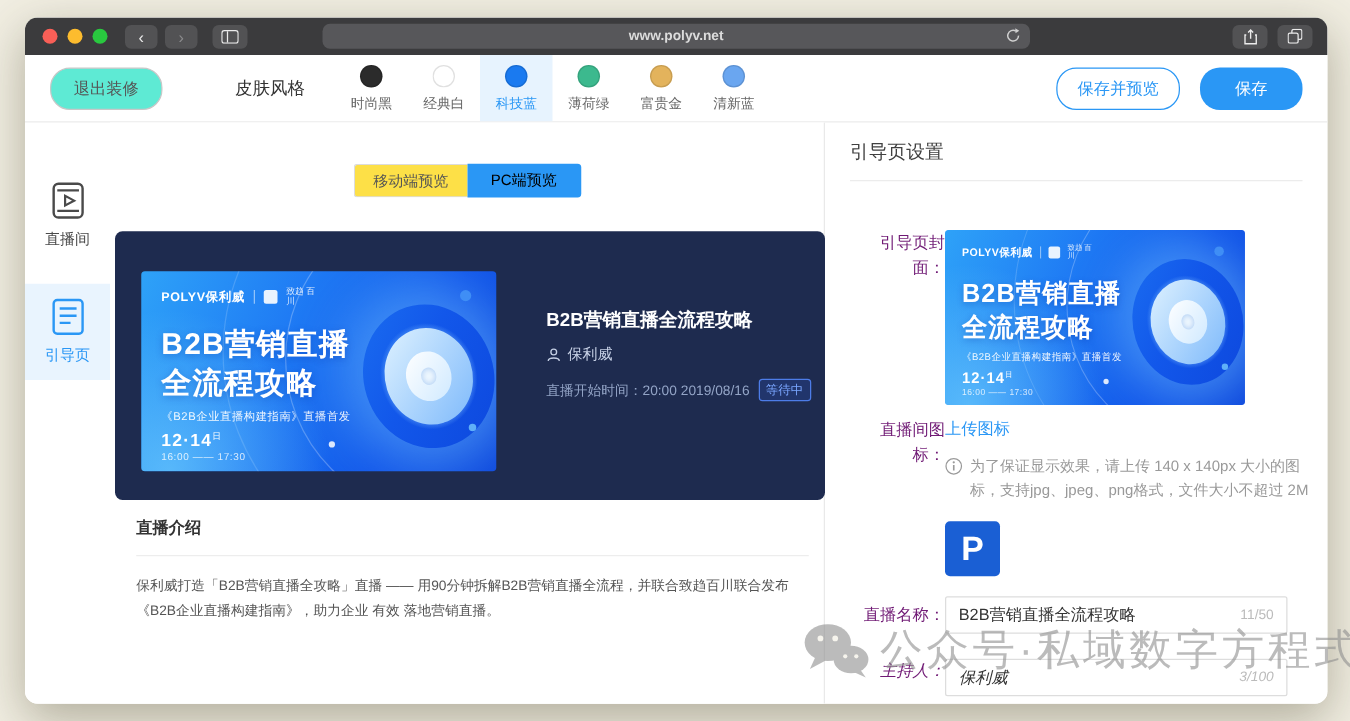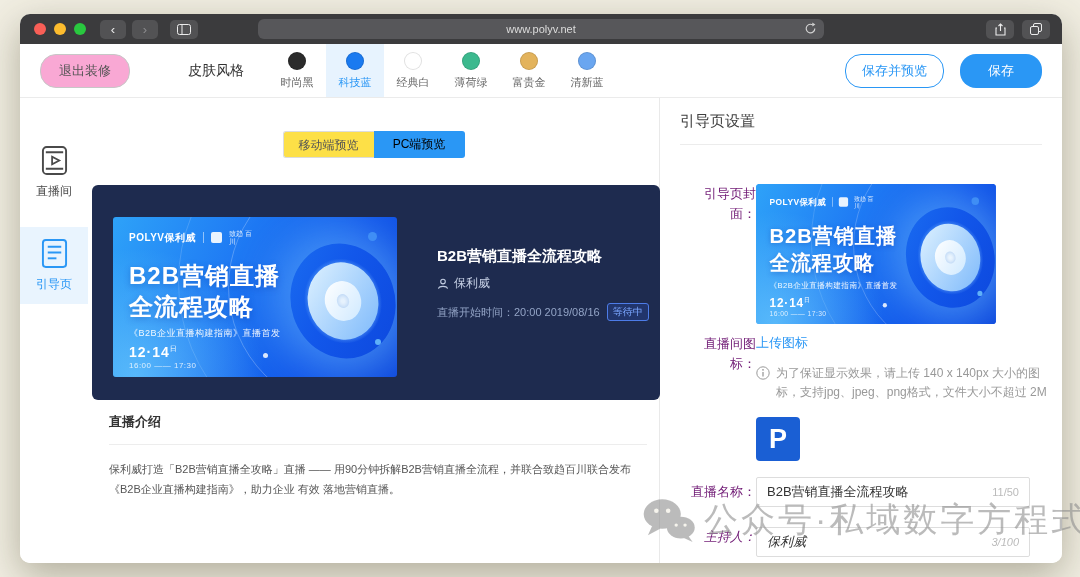--- a/index.html
+++ b/index.html
@@ -16,28 +16,28 @@
   .titlebar { height:30px; background:#3b3b3d; display:flex; align-items:center; position:relative; }
   .traffic { display:flex; gap:8px; margin-left:14px; }
   .tdot { width:12px; height:12px; border-radius:50%; }
   .tdot.red{ background:#f95f57; } .tdot.yellow{ background:#fdbc2e; } .tdot.green{ background:#29c83f; }
   .navbtn { width:26px; height:19px; background:#525254; border-radius:5px; display:flex;
     align-items:center; justify-content:center; color:#ececec; font-size:13px; line-height:1; margin-left:6px; }
   .navbtn.first { margin-left:14px; }
   .navbtn.disabled { color:#8b8b8d; }
   .urlbar { position:absolute; left:50%; transform:translateX(-50%); width:566px; height:20px;
     background:#57575a; border-radius:6px; color:#dcdcdc; font-size:11px;
-    display:flex; align-items:center; justify-content:center; }
+    display:flex; align-items:center; justify-content:center;font-weight:bold; }
   .urlbar .reload { position:absolute; right:7px; top:3px; }
   .tb-right { position:absolute; right:12px; display:flex; gap:8px; }
   .content { position:absolute; top:30px; left:0; right:0; bottom:0; background:#fff;
     display:flex; flex-direction:column; }
   
   .toolbar { height:54px; border-bottom:1px solid #ebebeb; display:flex; align-items:stretch; flex-shrink:0; }
-  .exit-btn { align-self:center; margin-left:20px; border:1px solid #c7c7c7; background:#f9a8d4;
+  .exit-btn { align-self:center; margin-left:20px; border:1px solid #c7c7c7; background:#5eead4;
     border-radius:16px; padding:7px 18px; font-size:13px; color:#555; cursor:pointer; }
   .skin-label { align-self:center; margin-left:58px; font-size:14px; color:#333; }
   .swatches { display:flex; margin-left:24px; }
   .swatch { width:58px; display:flex; flex-direction:column; align-items:center; justify-content:center; gap:5px; cursor:pointer; }
   .swatch.selected { background:#e7f3fe; }
   .sw-circle { width:18px; height:18px; border-radius:50%; box-shadow:inset 0 0 0 1px rgba(0,0,0,.12); }
   .sw-label { font-size:11px; color:#666; }
   .swatch.selected .sw-label { color:#2a97f5; }
   .tb-spacer { flex:1; }
   .btn-outline-blue { align-self:center; border:1px solid #2a97f5; color:#2a97f5; background:#fff;
@@ -173,27 +173,27 @@
   <div class="content">
 
     <div class="toolbar">
       <button class="exit-btn">退出装修</button>
       <span class="skin-label">皮肤风格</span>
       <div class="swatches">
         <div class="swatch">
           <span class="sw-circle" style="background-color: rgb(43, 43, 43);"></span>
           <span class="sw-label">时尚黑</span>
         </div>
+        <div class="swatch">
+          <span class="sw-circle" style="background-color: rgb(255, 255, 255);"></span>
+          <span class="sw-label">经典白</span>
+        </div>
         <div class="swatch selected">
           <span class="sw-circle" style="background-color: rgb(26, 122, 240);"></span>
           <span class="sw-label">科技蓝</span>
-        </div>
-        <div class="swatch">
-          <span class="sw-circle" style="background-color: rgb(255, 255, 255);"></span>
-          <span class="sw-label">经典白</span>
         </div>
         <div class="swatch">
           <span class="sw-circle" style="background-color: rgb(60, 185, 142);"></span>
           <span class="sw-label">薄荷绿</span>
         </div>
         <div class="swatch">
           <span class="sw-circle" style="background-color: rgb(227, 179, 92);"></span>
           <span class="sw-label">富贵金</span>
         </div>
         <div class="swatch">

